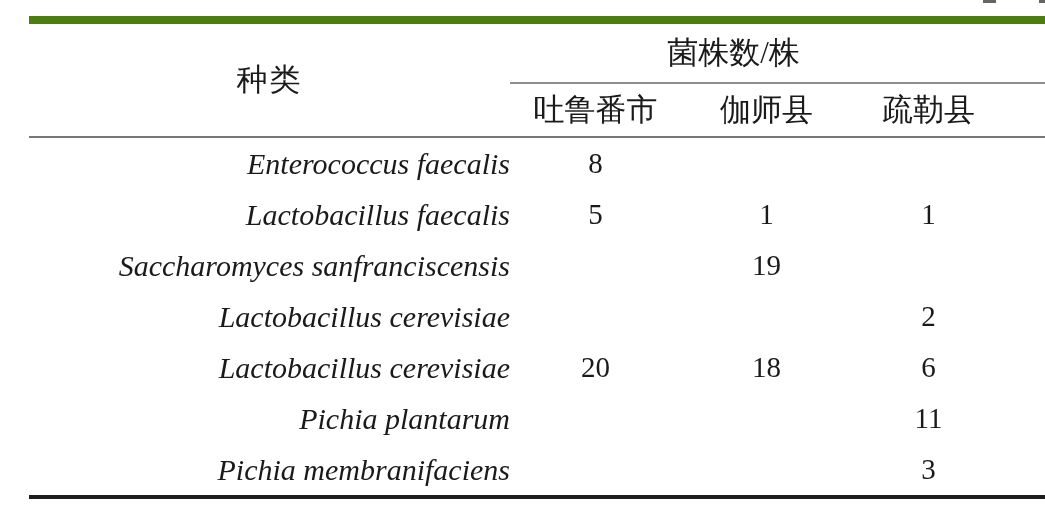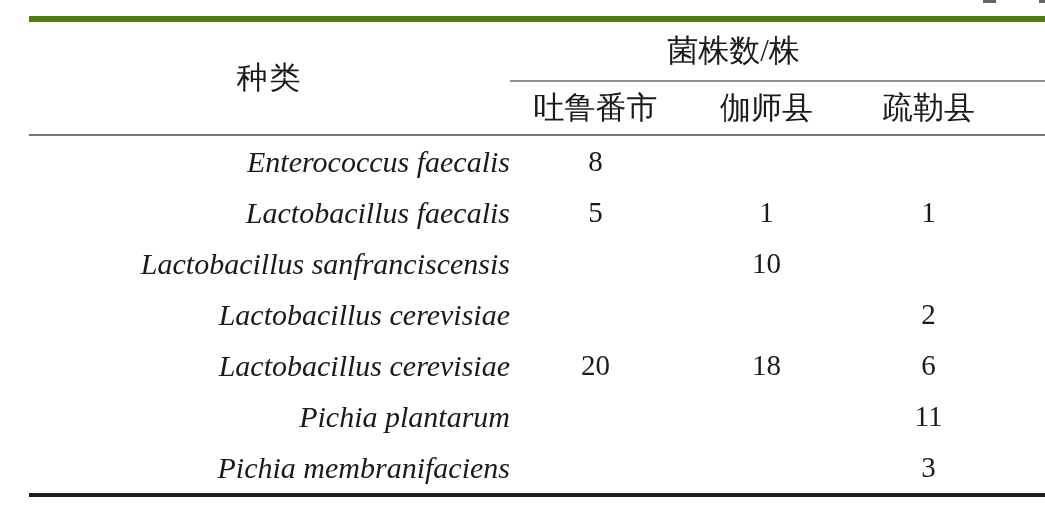--- a/index.html
+++ b/index.html
@@ -27,21 +27,21 @@
   #frag1 { left: 983px; width: 13px; }
   #frag2 { left: 1039px; width: 6px; }
 
   table.paper-table {
     position: absolute;
     left: 29px;
     top: 16px;
     width: 1016px;
     border-collapse: collapse;
     table-layout: fixed;
-    border-top: 6px solid #4d7c0f;     
+    border-top: 8px solid #4d7c0f;     
     border-bottom: 4px solid #1d1d1d;  
     color: #1a1a1a;
   }
   col.c-species { width: 481px; }
   col.c-loc1    { width: 171px; }
   col.c-loc2    { width: 171px; }
   col.c-loc3    { width: 193px; }
 
   th, td {
     padding: 0;
@@ -116,23 +116,23 @@
         <td></td>
         <td class="col-last"></td>
       </tr>
       <tr>
         <td class="species-cell">Lactobacillus faecalis</td>
         <td>5</td>
         <td>1</td>
         <td class="col-last">1</td>
       </tr>
       <tr>
-        <td class="species-cell">Lactobacillus sanfranciscensis</td>
+        <td class="species-cell">Saccharomyces sanfranciscensis</td>
         <td></td>
-        <td>10</td>
+        <td>19</td>
         <td class="col-last"></td>
       </tr>
       <tr>
         <td class="species-cell">Lactobacillus cerevisiae</td>
         <td></td>
         <td></td>
         <td class="col-last">2</td>
       </tr>
       <tr>
         <td class="species-cell">Lactobacillus cerevisiae</td>

